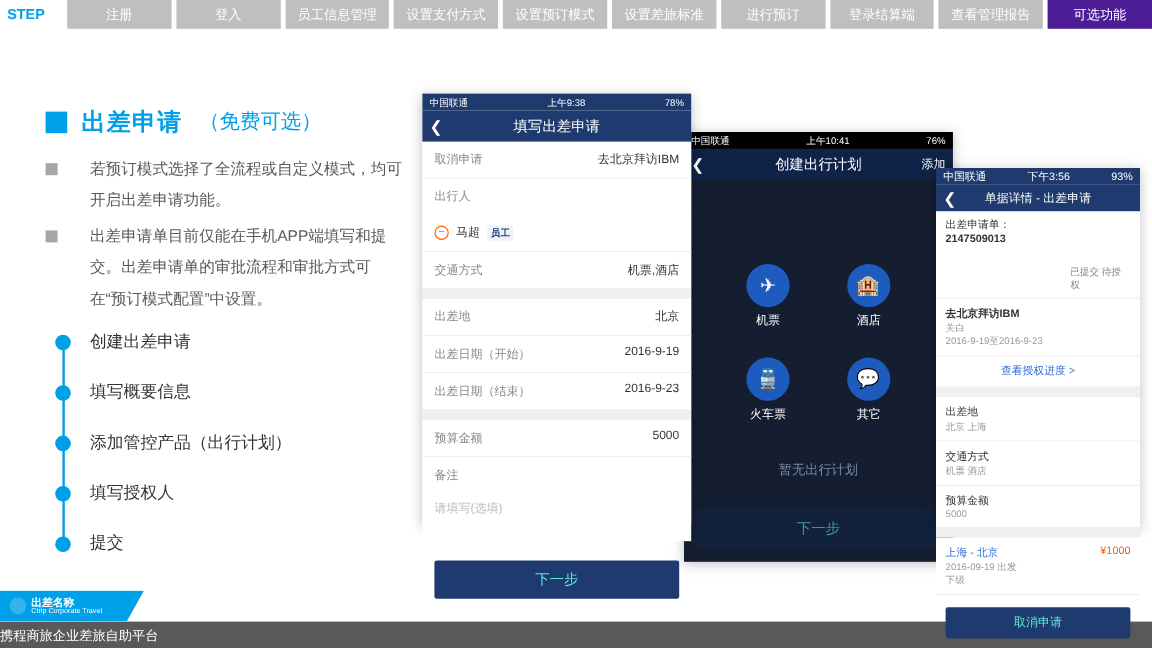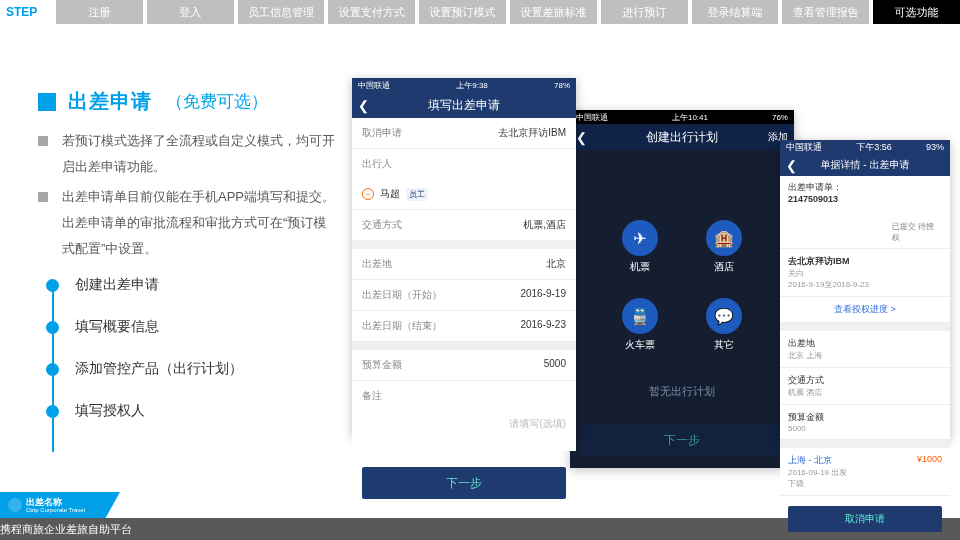--- a/index.html
+++ b/index.html
@@ -3,31 +3,31 @@
 <meta charset="utf-8">
 <style>
   * { box-sizing: border-box; margin: 0; padding: 0; }
   html, body { width: 960px; height: 540px; font-family: "Microsoft YaHei", "PingFang SC", sans-serif; background: #fff; overflow: hidden; color: #333; }
   .stage { position: relative; width: 960px; height: 540px; padding-left: 12px; }
 
   
   .stepper { position: absolute; left: 0; top: 0; width: 960px; height: 24px; display: flex; gap: 4px; align-items: stretch; padding-left: 6px; }
   .step-label { width: 46px; color: #00a0e9; font-size: 12px; font-weight: 700; line-height: 24px; }
   .step-item { flex: 1 1 0; background: #bfbfbf; color: #fff; font-size: 11px; display: flex; align-items: center; justify-content: center; position: relative; }
-  .step-item.active { background: #000000; }
+  .step-item.active { background: #4c1d95; }
   .step-item::after { content: ""; position: absolute; right: -3px; top: 0; width: 0; height: 0; }
 
   
   .title-row { position: absolute; left: 38px; top: 88px; display: flex; align-items: center; gap: 12px; }
   .sq-bullet { width: 18px; height: 18px; background: #00a0e9; }
   .title-main { color: #00a0e9; font-size: 20px; font-weight: 700; letter-spacing: 1px; }
   .title-sub { color: #00a0e9; font-size: 17px; margin-left: 2px; }
 
   .desc-list { position: absolute; left: 38px; top: 128px; width: 300px; font-size: 13px; color: #595959; line-height: 26px; }
-  .desc-item { display: flex; gap: 14px; margin-bottom: 4px; }
+  .desc-item { display: flex; gap: 27px; margin-bottom: 4px; }
   .desc-b { width: 10px; height: 10px; background: #a6a6a6; margin-top: 8px; flex: 0 0 10px; }
 
   .flow { position: absolute; left: 46px; top: 276px; }
   .flow-item { display: flex; align-items: center; gap: 16px; margin-bottom: 24px; font-size: 14px; color: #333; }
   .dot { width: 13px; height: 13px; border-radius: 50%; background: #00a0e9; position: relative; z-index: 2; }
   .vline { position: absolute; left: 6px; top: 8px; width: 1.5px; height: 168px; background: #00a0e9; z-index: 1; }
 
   
   .footer-bar { position: absolute; left: 0; bottom: 0; width: 960px; height: 22px; background: #595959; color: #fff; font-size: 11px; display: flex; align-items: center; padding-right: 14px; }
   .footer-accent { position: absolute; left: 0; bottom: 22px; width: 120px; height: 26px; background: #00a0e9; clip-path: polygon(0 0, 100% 0, 88% 100%, 0 100%); display:flex; align-items:center; padding-left:8px; color:#fff; font-size:9px; gap:4px;}
@@ -41,22 +41,22 @@
   .ph-nav .right { position:absolute; right:6px; font-size:10px; }
   .row { display:flex; justify-content:space-between; padding: 8px 10px; background:#fff; border-bottom:1px solid #eee; }
   .row .lab { color:#888; }
   .section-gap { height: 8px; background:#f0f0f0; }
   .big-btn { margin: 16px 10px; height: 32px; background:#1e3a6e; color:#5eead4; display:flex; align-items:center; justify-content:center; font-size:12px; border-radius:2px;}
 
   
   .phone1 { left: 352px; top: 78px; width: 224px; height: 358px; z-index: 3; }
   .traveler-row { display:flex; align-items:center; padding:8px 10px; gap:6px; background:#fff; border-bottom:1px solid #eee;}
   .traveler-row .minus{ width:12px;height:12px;border-radius:50%;border:1px solid #ff6a00;color:#ff6a00;display:flex;align-items:center;justify-content:center;font-size:10px;line-height:1;}
-  .traveler-row .tag{ background:#eef3fb;color:#1e3a6e;font-size:8px;padding:1px 3px;border-radius:2px;}
-  .memo { height: 40px; background:#fff; padding:6px 10px; color:#bbb; font-size:10px;text-align:right;}
+  .traveler-row .tag{ background:#eef3fb;color:#1e3a6e;font-size:8px;padding:1px 3px;border-radius:2px;font-weight:bold;}
+  .memo { height: 40px; background:#fff; padding:6px 10px; color:#bbb; font-size:10px;}
 
   
   .phone2 { left: 570px; top: 110px; width: 224px; height: 358px; z-index: 2; background:#222; }
   .phone2 .ph-status{ background:#000; }
   .phone2 .ph-nav{ background:#0f2348; }
   .dim { position:absolute; inset:40px 0 0 0; background: rgba(20,30,50,.9); display:flex; flex-direction:column; align-items:center; justify-content:flex-start; padding-top:70px;}
   .icon-grid { display:grid; grid-template-columns: 60px 60px; grid-auto-rows: 60px; gap: 18px 24px; }
   .ig { display:flex; flex-direction:column; align-items:center; gap:4px; color:#fff; font-size:10px;}
   .ig .circ{ width:36px;height:36px;border-radius:50%;background:#1e5bbf;display:flex;align-items:center;justify-content:center;color:#fff;font-size:16px;}
   .dim-sub { margin-top: 26px; color:#7a8aa5; font-size:11px;}
@@ -120,20 +120,24 @@
         <span>填写概要信息</span>
       </div>
     <div class="flow-item">
         <div class="dot"></div>
         <span>添加管控产品（出行计划）</span>
       </div>
     <div class="flow-item">
         <div class="dot"></div>
         <span>填写授权人</span>
       </div>
+    <div class="flow-item">
+        <div class="dot"></div>
+        <span>提交</span>
+      </div>
   </div>
 
   <div class="phone phone1">
     <div class="ph-status">
       <span>中国联通</span>
       <span>上午9:38</span>
       <span>78%</span>
     </div>
     <div class="ph-nav">
       <span class="back">❮</span>

